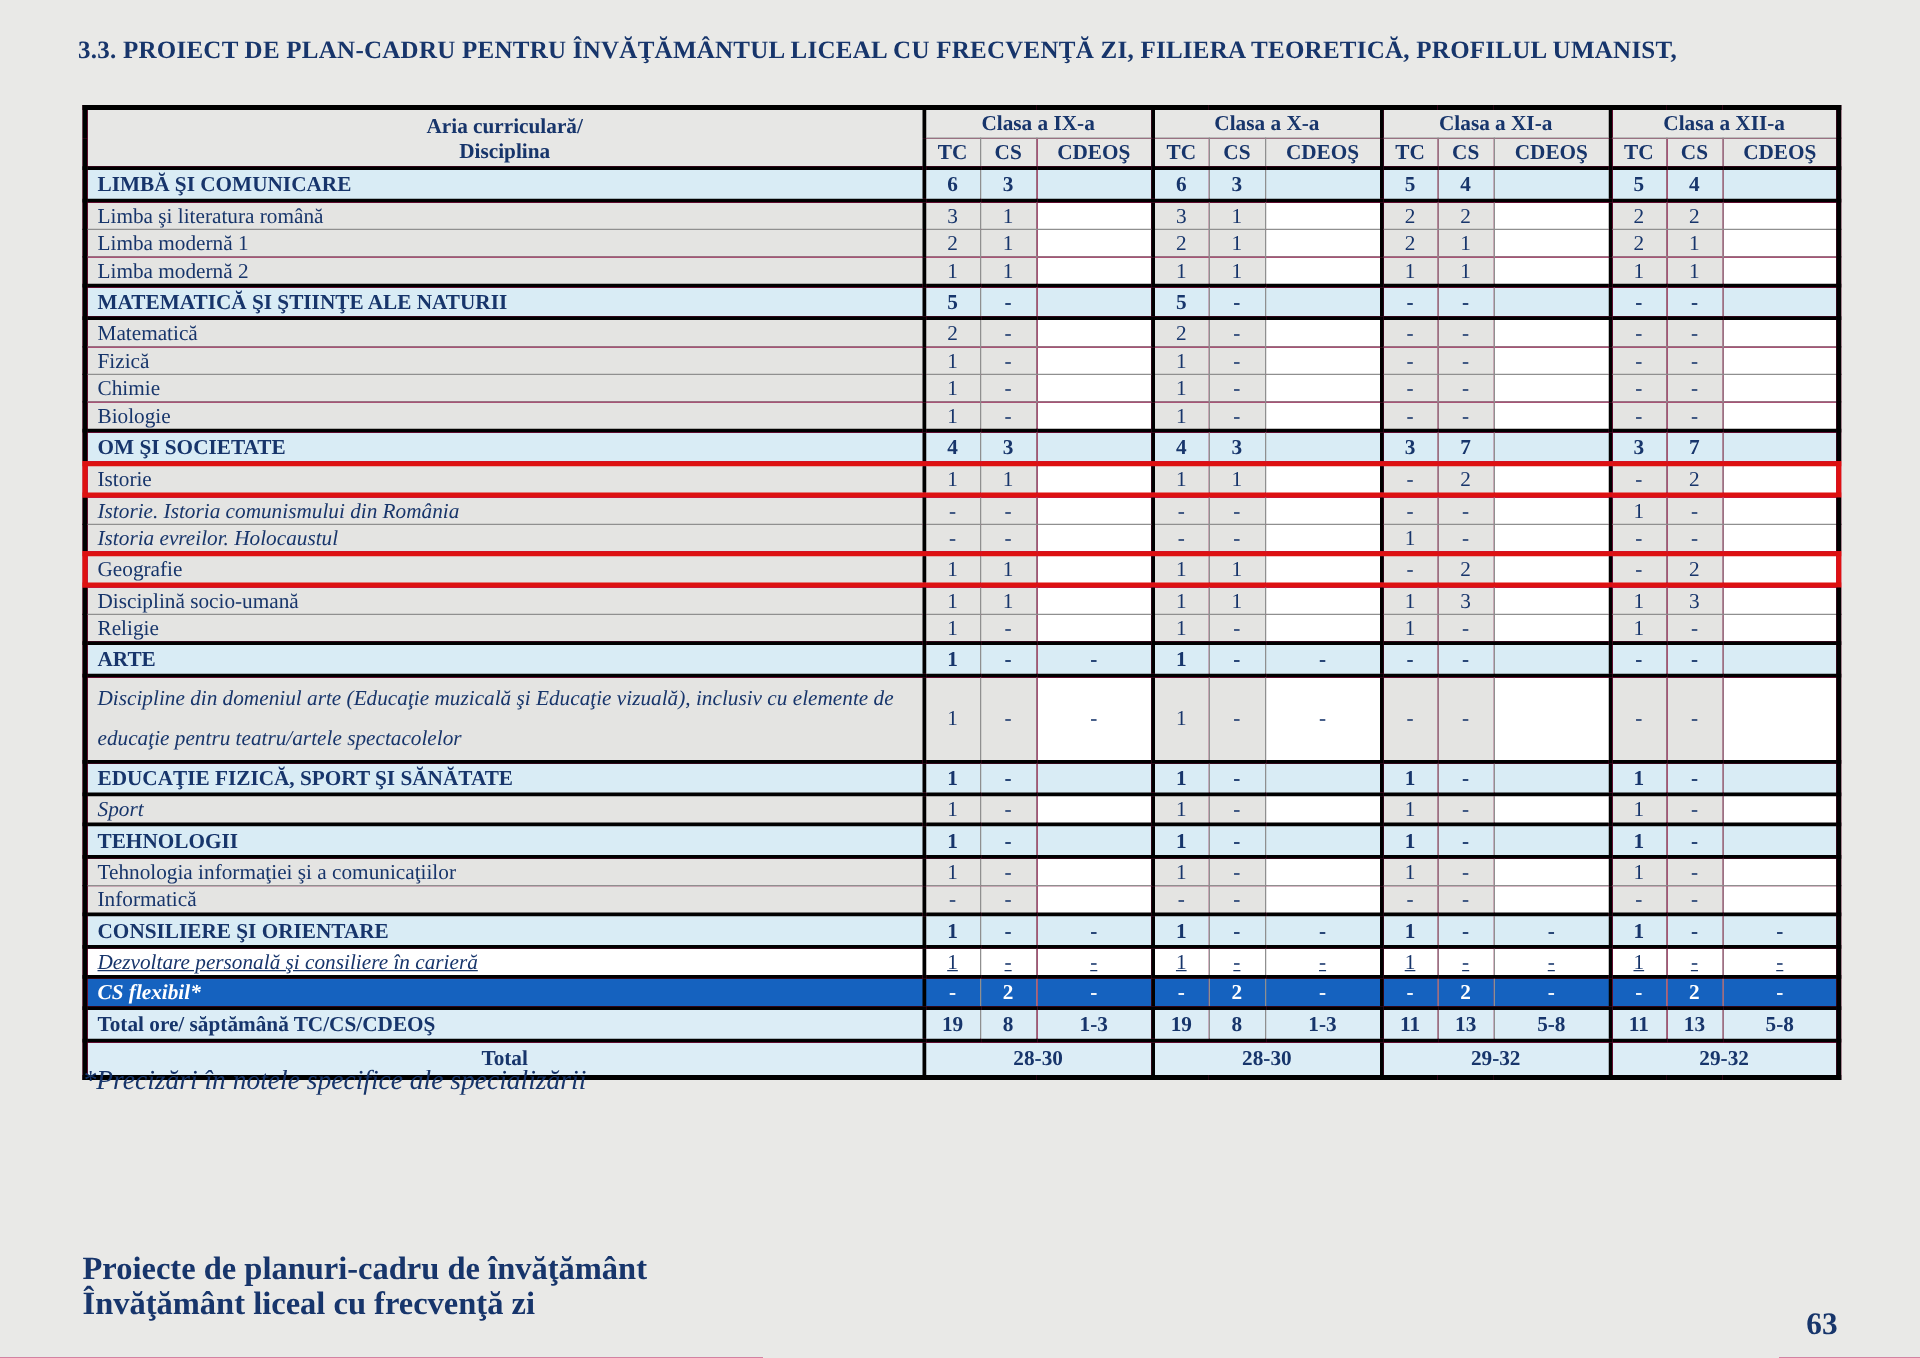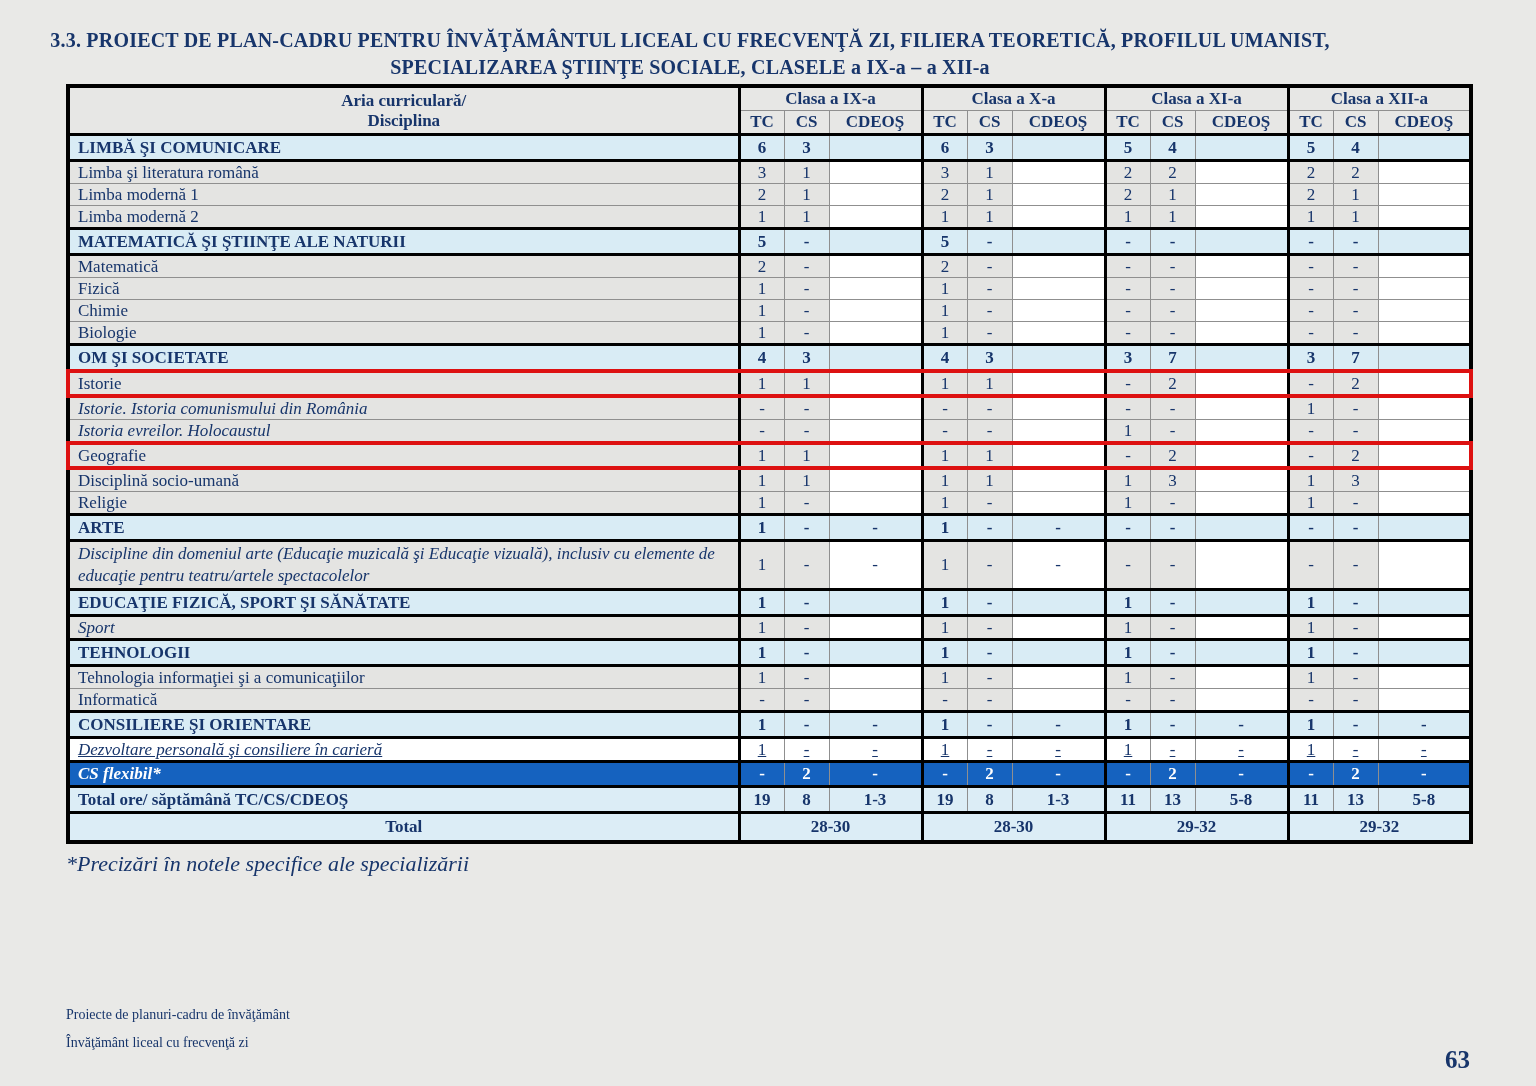--- a/index.html
+++ b/index.html
@@ -6,21 +6,21 @@
     --page-bg:#e9e9e7; --navy:#17356b; --section-blue:#d9ecf5; --row-gray:#e4e4e2;
     --flex-blue:#1562bf; --red:#dd1111; --totals-blue:#dcedf6; --header-gray:#e7e7e5;
   }
   html,body{margin:0;padding:0;}
   body{
     width:1536px;height:1086px;position:relative;overflow:hidden;
     background:var(--page-bg);color:var(--navy);
     font-family:"Liberation Serif","DejaVu Serif",serif;
   }
   .title{
-    position:absolute;top:27px;left:4px;width:1372px;text-align:center;
+    position:absolute;top:27px;left:16px;width:1372px;text-align:center;
     font-weight:bold;font-size:20px;line-height:27px;letter-spacing:.2px;
   }
   table.plan{
     position:absolute;left:66px;top:84px;width:1404px;
     border-collapse:collapse;table-layout:fixed;
     border:4px solid #000;background:#be185d;
   }
   th,td{
     border:1px solid #8f8f8f;vertical-align:middle;padding:0;
     font-size:17px;color:var(--navy);overflow:hidden;white-space:nowrap;
@@ -33,49 +33,48 @@
   td.it,.it{font-style:italic;}
   td.ctr{text-align:center;padding-left:0;}
   tr.item td{background:var(--row-gray);height:21px;}
   tr.item td.cdeos{background:#fff;}
   tr.white td{background:#fff !important;text-decoration:underline;}
   tr.section td{
     background:var(--section-blue);font-weight:bold;height:23px;
     border-top:3px solid #000;border-bottom:3px solid #000;
   }
   tr.tall td{height:44px;}
-  tr.tall td.lbl{white-space:normal;line-height:22px;padding:1px 10px 1px 8px;}
+  tr.tall td.lbl{white-space:normal;line-height:32px;padding:1px 10px 1px 8px;}
   tr.flex td{
     background:var(--flex-blue);color:#fff;font-weight:bold;height:22px;
     border-top:3px solid #000;border-bottom:3px solid #000;
   }
   tr.flex td.lbl{font-style:italic;}
   tr.totals td{
     background:var(--totals-blue);font-weight:bold;height:23px;
     border-top:3px solid #000;border-bottom:3px solid #000;
   }
   tr.total td{
     background:var(--totals-blue);font-weight:bold;height:26px;
     border-top:3px solid #000;border-bottom:3px solid #000;
   }
   tr.hl td{border-top:4px solid var(--red) !important;border-bottom:4px solid var(--red) !important;}
   tr.hl td:first-child{border-left:4px solid var(--red);}
   tr.hl td:last-child{border-right:4px solid var(--red);}
   .footnote{position:absolute;left:66px;top:851px;font-style:italic;font-size:22px;}
-  .footer{position:absolute;left:66px;top:1001px;font-size:14px;line-height:28px;}
+  .footer{position:absolute;left:66px;top:1001px;font-size:26px;line-height:28px;font-weight:bold;}
   .page-number{position:absolute;right:66px;top:1046px;font-size:25px;font-weight:bold;}
 </style>
 </head>
 <body>
 
 <div class="doc">
 
   <div class="title">
     <div>3.3. PROIECT DE PLAN-CADRU PENTRU ÎNVĂŢĂMÂNTUL LICEAL CU FRECVENŢĂ ZI, FILIERA TEORETICĂ, PROFILUL UMANIST,</div>
-    <div>SPECIALIZAREA ŞTIINŢE SOCIALE, CLASELE a IX-a – a XII-a</div>
   </div>
 
   <table class="plan">
     <colgroup>
       <col style="width:671px">
       <col style="width:45px">
         <col style="width:45px">
         <col style="width:93px">
       <col style="width:45px">
         <col style="width:45px">

